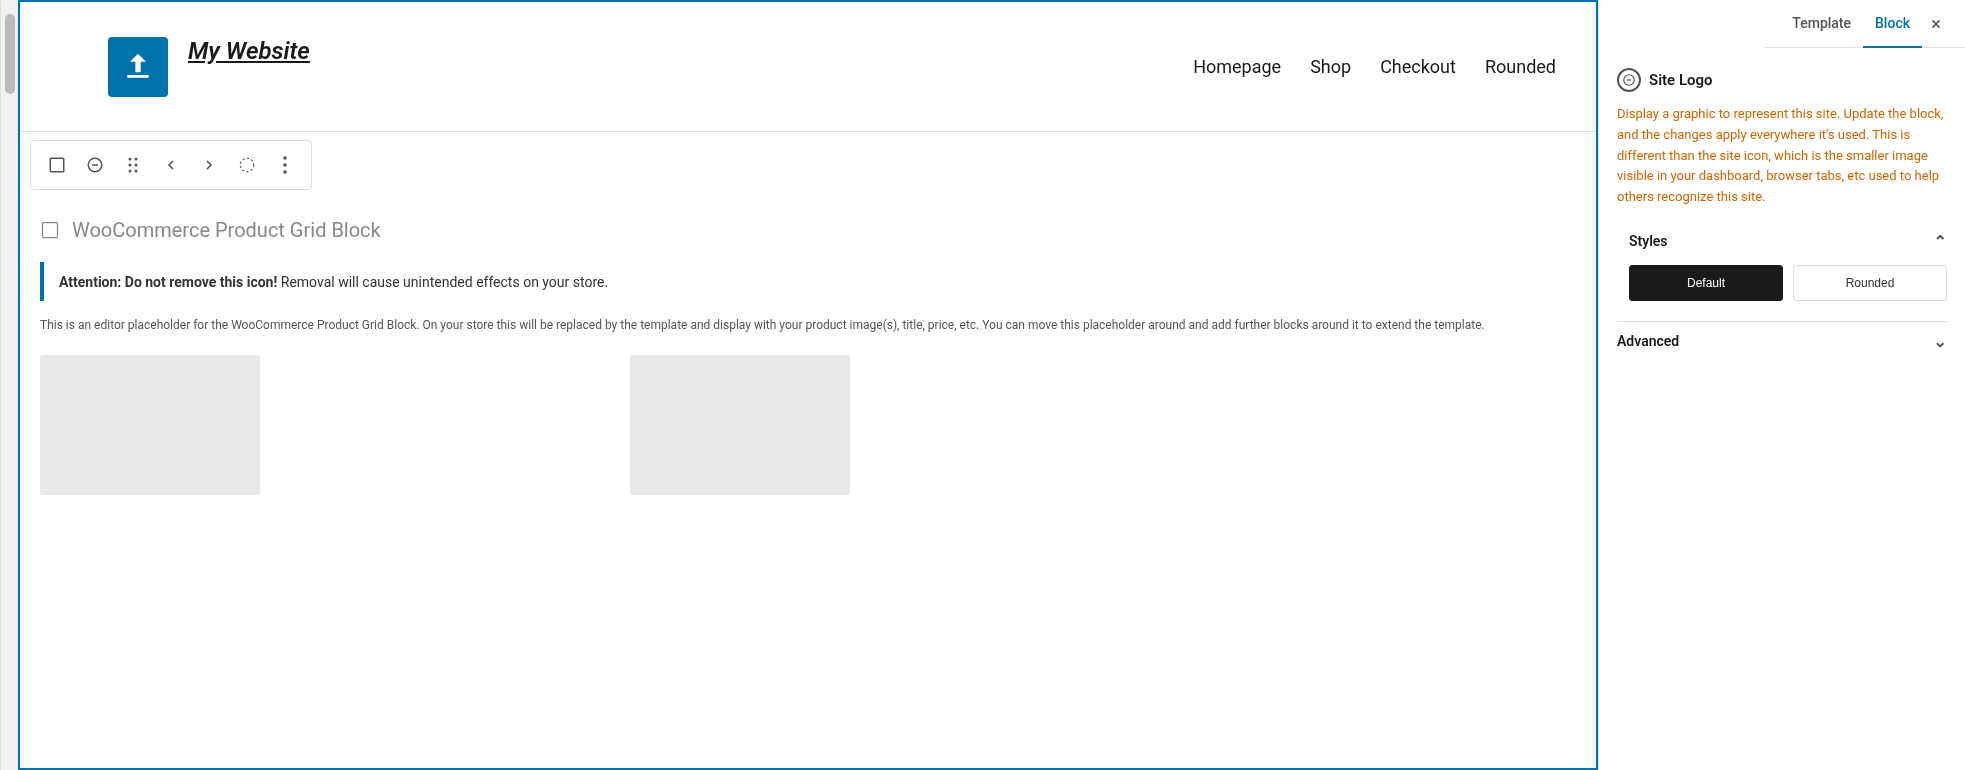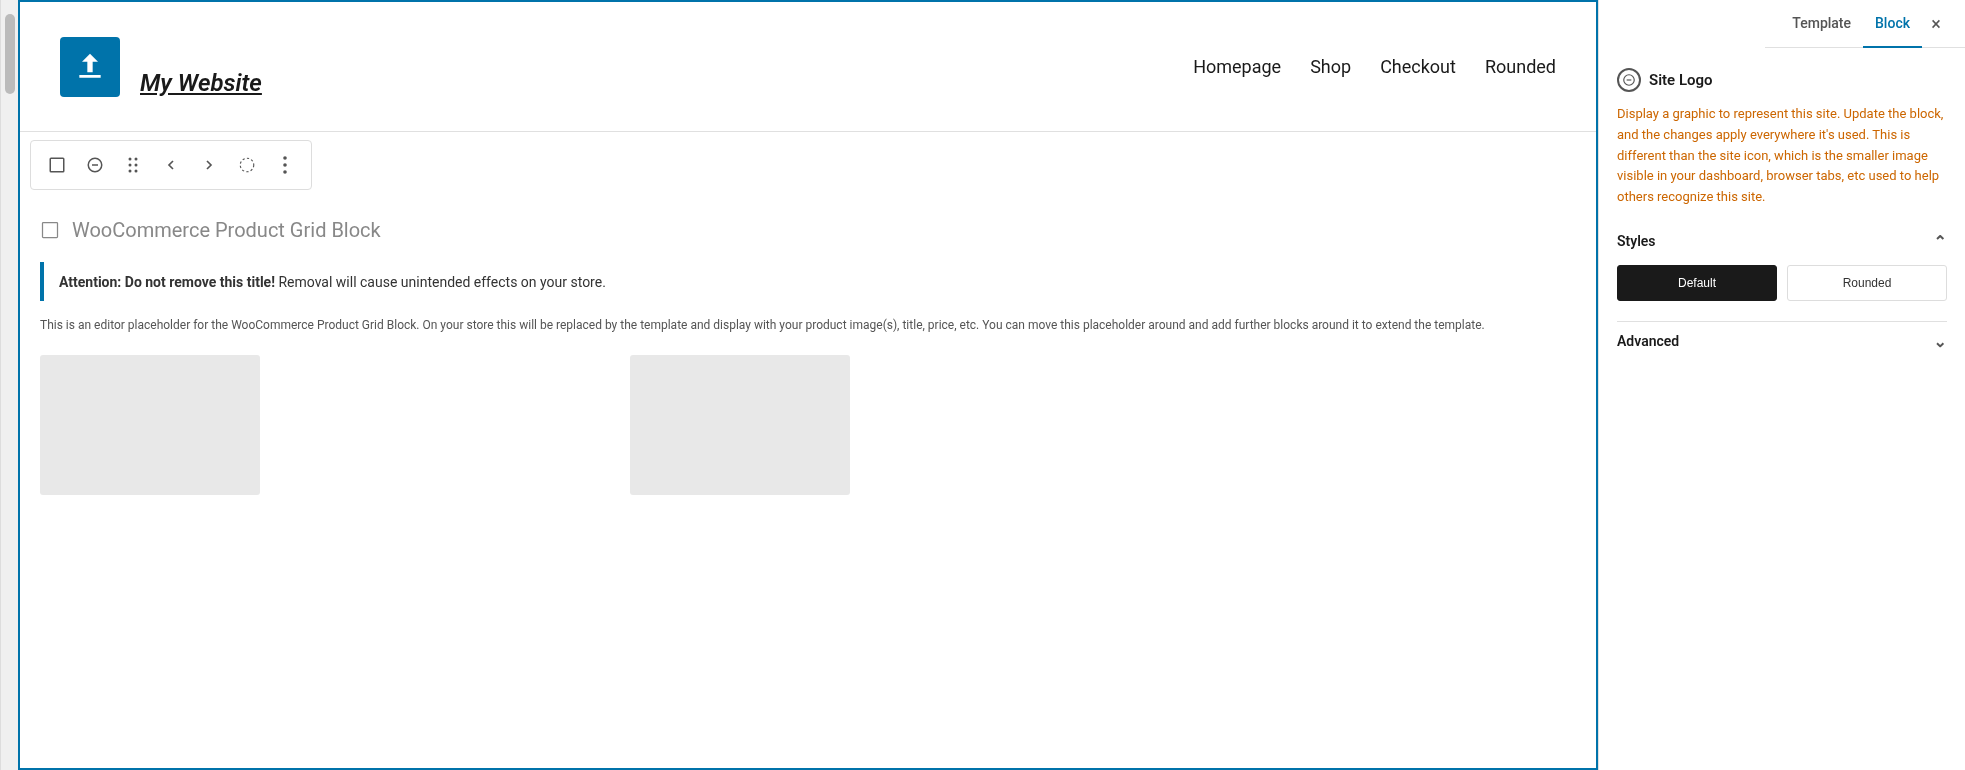--- a/index.html
+++ b/index.html
@@ -45,22 +45,23 @@
       border-bottom: 1px solid #e0e0e0;
       padding: 20px 40px;
       display: flex;
       align-items: center;
       justify-content: space-between;
       min-height: 130px;
     }
 
     .site-logo-area {
       display: flex;
-      align-items: flex-end;
+      align-items: flex-start;
       gap: 20px;
+      margin-left: 48px;
     }
 
     .logo-icon {
       width: 60px;
       height: 60px;
       background: #0073aa;
       border-radius: 4px;
       display: flex;
       align-items: center;
       justify-content: center;
@@ -254,20 +255,21 @@
 
     .panel-description {
       font-size: 13px;
       color: #cc6600;
       line-height: 1.6;
       margin-bottom: 24px;
     }
 
     .styles-section {
       margin-bottom: 20px;
+      margin-left: 12px;
     }
 
     .styles-header {
       display: flex;
       align-items: center;
       justify-content: space-between;
       font-size: 14px;
       font-weight: 600;
       color: #1a1a1a;
       margin-bottom: 14px;
@@ -401,21 +403,21 @@
   <div class="editor-content">
     <div class="block-header">
       <svg width="20" height="20" viewBox="0 0 24 24" fill="none" stroke="#888" stroke-width="1.5">
         <rect x="3" y="3" width="18" height="18" rx="1"></rect>
       </svg>
       <span class="block-header-title">WooCommerce Product Grid Block</span>
     </div>
 
     <div class="alert-box">
       <span class="alert-text">
-        <strong>Attention: Do not remove this title!</strong>
+        <strong>Attention: Do not remove this icon!</strong>
         <span> Removal will cause unintended effects on your store.</span>
       </span>
     </div>
 
     <p class="description-text">This is an editor placeholder for the WooCommerce Product Grid Block. On your store this will be replaced by the template and display with your product image(s), title, price, etc. You can move this placeholder around and add further blocks around it to extend the template.</p>
 
     <div class="product-grid-placeholder">
       <div class="product-placeholder-item"></div>
       <div class="product-placeholder-item" style="margin-left:350px;"></div>
     </div>

